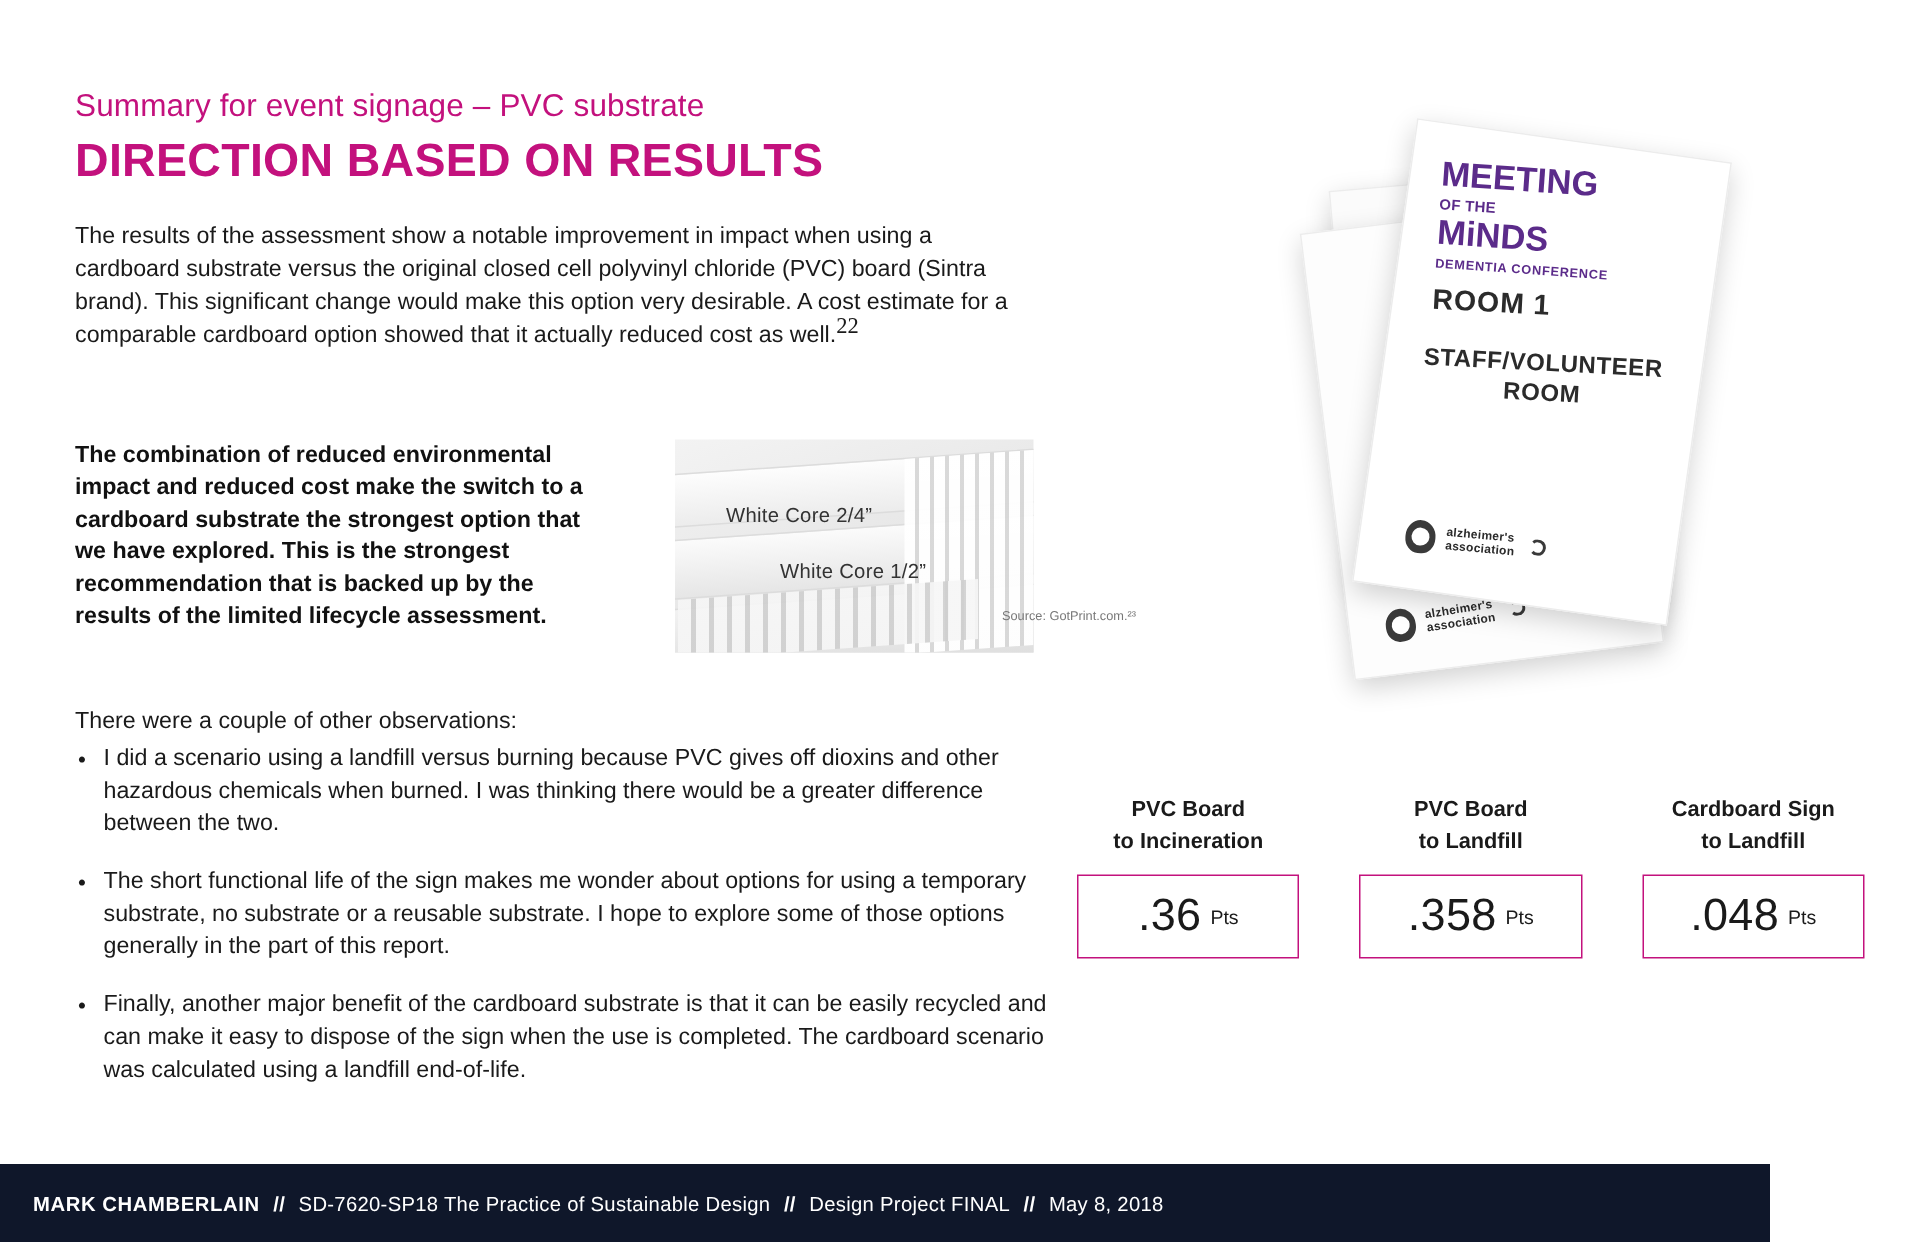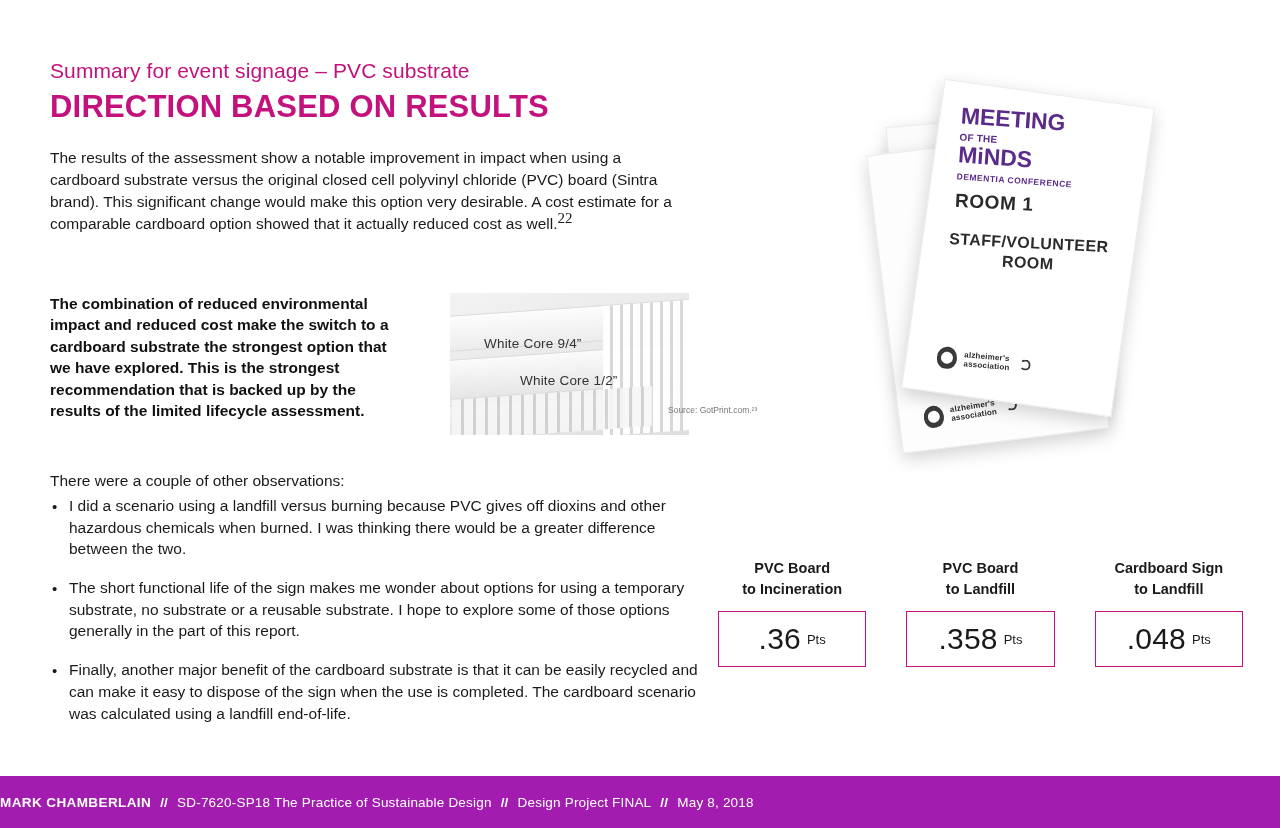--- a/index.html
+++ b/index.html
@@ -284,25 +284,26 @@
     border-left-color: transparent;
     display: inline-block;
     margin-left: 3px;
     vertical-align: middle;
   }
 
   
   .results {
     position: absolute;
     left: 718px;
-    top: 558px;
+    top: 530px;
     width: 525px;
     display: flex;
     gap: 40px;
     align-items: flex-start;
+    justify-content: flex-end;
   }
   .result-col {
     flex: 1 1 0;
     text-align: center;
   }
   .result-title {
     font-size: 14.5px;
     font-weight: bold;
     color: #1a1a1a;
     line-height: 1.42;
@@ -326,25 +327,26 @@
   .result-unit {
     font-size: 13px;
     color: #1a1a1a;
   }
 
   
   .footer {
     position: absolute;
     left: 0;
     bottom: 0;
-    width: 1280px;
+    width: 1180px;
     height: 52px;
-    background: #a21caf;
+    background: #0f172a;
     display: flex;
     align-items: center;
+    padding-left: 22px;
     color: #ffffff;
     font-size: 13.5px;
     letter-spacing: .2px;
     gap: 0;
   }
   .footer .name { font-weight: bold; letter-spacing: .4px; }
   .footer .sep { padding: 0 9px; font-weight: bold; }
 </style>
 </head>
 <body>
@@ -360,21 +362,21 @@
   </div>
 
   <div class="bold-block">The combination of reduced environmental impact and reduced cost make the switch to a cardboard substrate the strongest option that we have explored. This is the strongest recommendation that is backed up by the results of the limited lifecycle assessment.</div>
 
   <div class="board-photo">
     <div class="slab slab-top"></div>
     <div class="slab slab-mid"></div>
     <div class="slab slab-bot"></div>
     <div class="flutes"></div>
     <div class="flutes2"></div>
-    <div class="board-label board-label-1">White Core 9/4”</div>
+    <div class="board-label board-label-1">White Core 2/4”</div>
     <div class="board-label board-label-2">White Core 1/2”</div>
   </div>
   <div class="photo-source">Source: GotPrint.com.²³</div>
 
   <div class="obs-intro">There were a couple of other observations:</div>
   <ul class="obs-list">
     <li>
       <span class="bullet">•</span>
       <span>I did a scenario using a landfill versus burning because PVC gives off dioxins and other hazardous chemicals when burned. I was thinking there would be a greater difference between the two.</span>
     </li>

